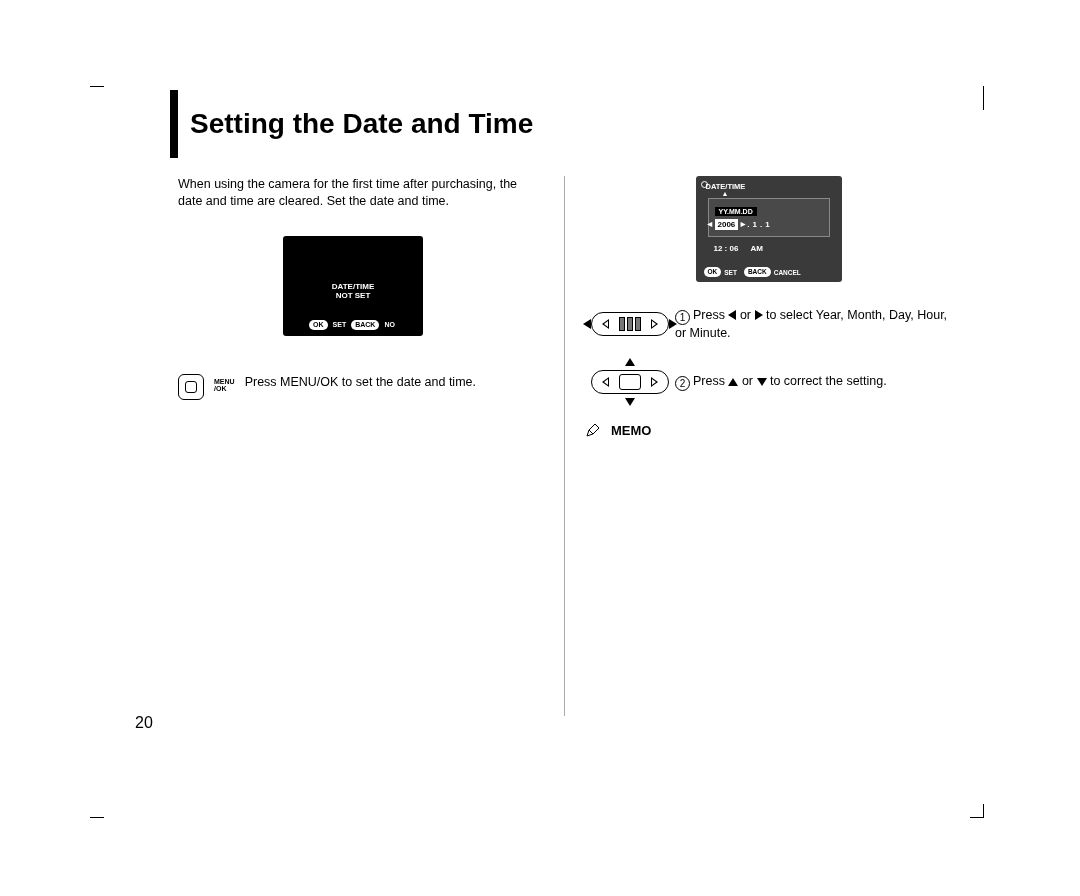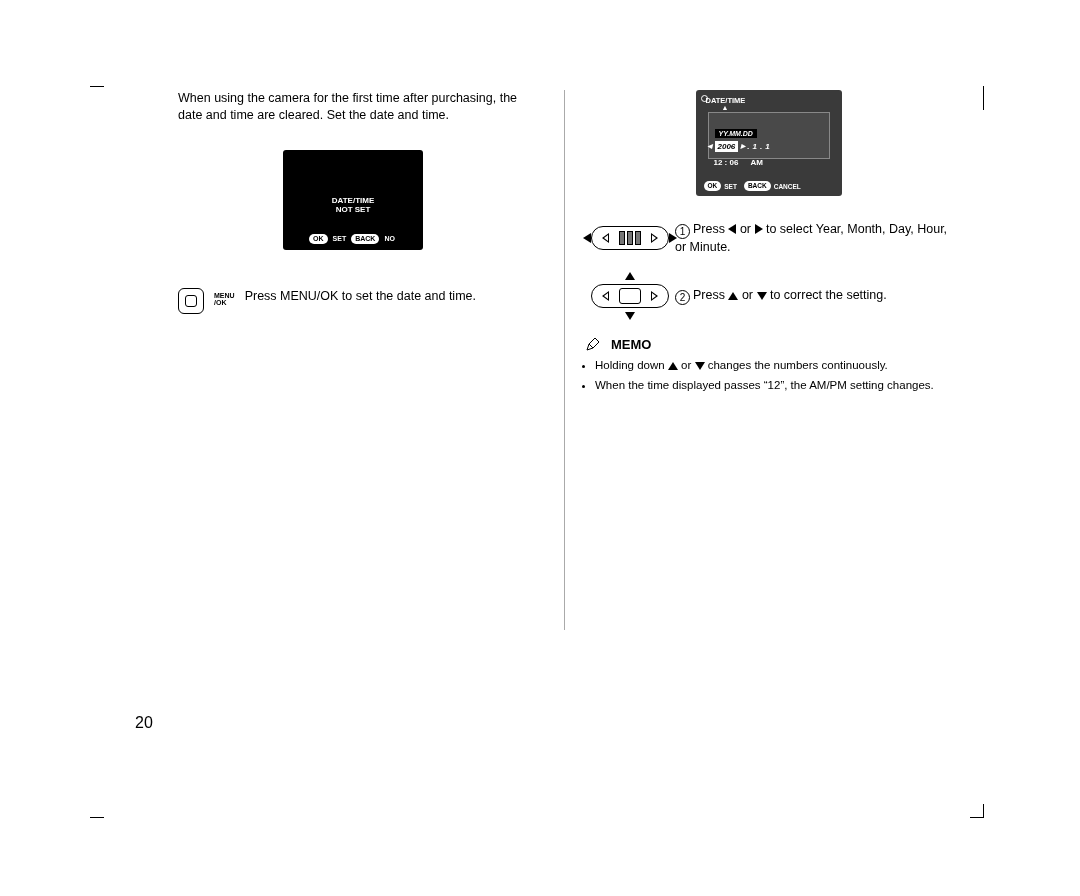--- a/index.html
+++ b/index.html
@@ -171,22 +171,21 @@
     border: 1px solid #fff;
     border-radius: 50%;
   }
   .lcd2-panel {
     position: absolute;
     left: 12px;
     top: 22px;
     right: 12px;
     background: rgba(255,255,255,0.08);
     border: 1px solid #888;
-    padding: 16px 6px 6px 6px;
-    font-style: italic;
+    padding: 8px 6px 6px 6px;
   }
   .lcd2-format {
     background: #000;
     color: #fff;
     font-size: 7px;
     padding: 1px 4px;
     display: inline-block;
     margin-bottom: 3px;
   }
   .lcd2-daterow {
@@ -376,20 +375,23 @@
 </head>
 <body>
 
 <div class="crop tl"></div>
 <div class="crop tr"></div>
 <div class="crop bl"></div>
 <div class="crop br"></div>
 
 <div class="page">
 
+  <div class="header-region">
+    <h1 class="header-title">Setting the Date and Time</h1>
+  </div>
 
   <div class="columns">
 
     <div class="col col-left">
       <p class="intro">When using the camera for the first time after purchasing, the date and time are cleared. Set the date and time.</p>
 
 
       <div class="lcd1-wrap">
         <div class="lcd1">
           <div class="lcd1-msg">
@@ -482,23 +484,17 @@
       </div>
 
       <div class="memo-head">
         <span class="memo-icon">
           <svg viewBox="0 0 16 16">
               <path d="M2 14 L4 8 L10 2 L14 6 L8 12 L2 14 Z M4 8 L8 12" fill="none" stroke="#000" stroke-width="1"></path>
             </svg>
         </span>
         <span>MEMO</span>
       </div>
-      <ul class="memo-list">
-        <li>
-          <span>Holding down </span><span class="tri-inline u"></span><span> or </span><span class="tri-inline d"></span><span> changes the numbers continuously.</span>
-        </li>
-        <li>When the time displayed passes “12”, the AM/PM setting changes.</li>
-      </ul>
     </div>
   </div>
 </div>
 
 <div class="page-num">20</div>
 
 </body></html>

